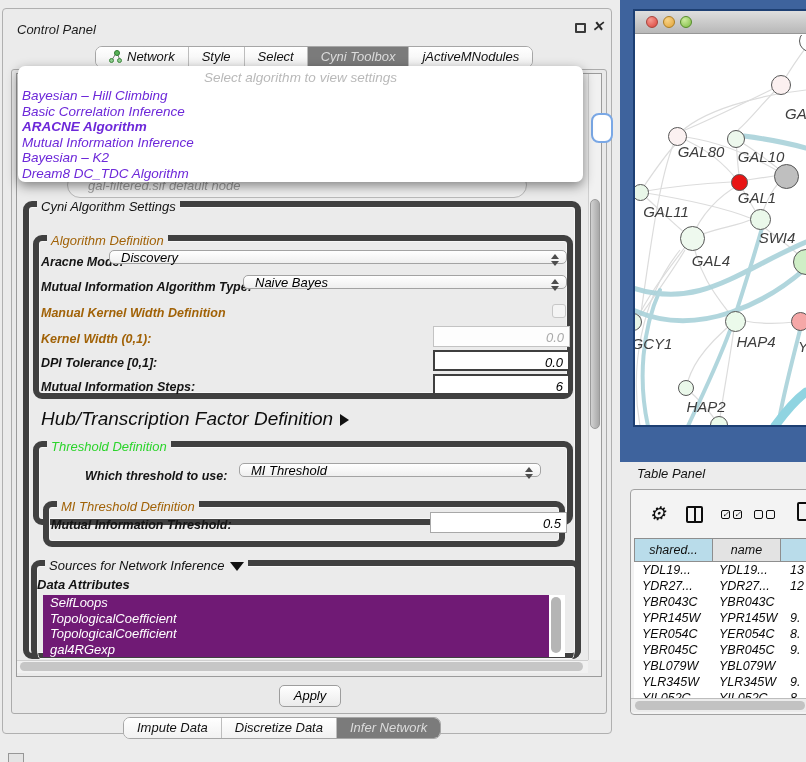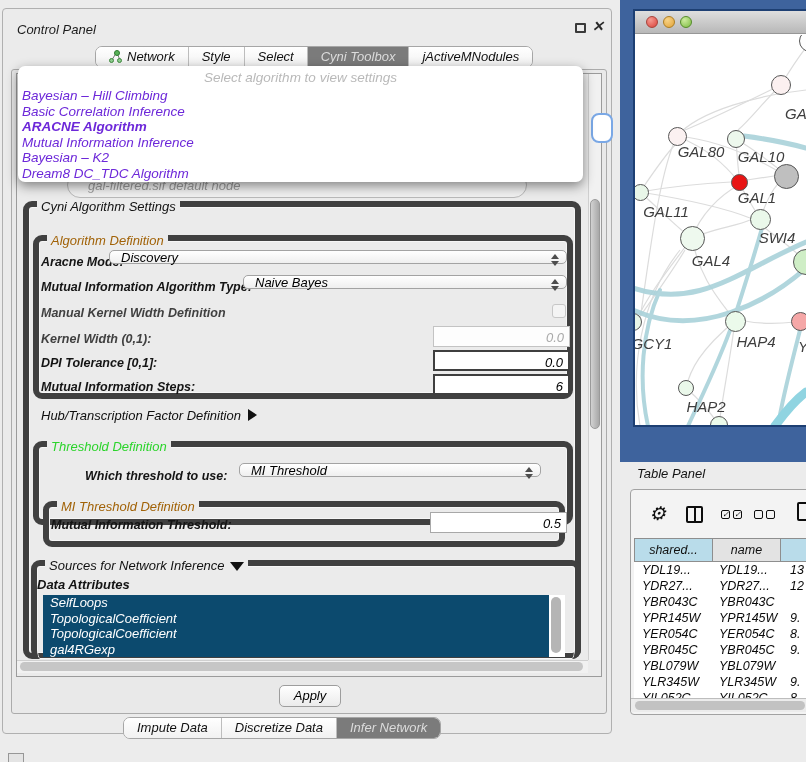--- a/index.html
+++ b/index.html
@@ -33,42 +33,42 @@
   .htrack { left:14px; top:651px; width:571px; height:13px; background:#f1f1f1; border-top:1px solid #cfcfcf; }
   .hthumb { left:17px; top:653px; width:563px; height:9px; border-radius:5px; background:#c6c6c6; }
 
   
   .fs { position:absolute; border:6px solid #404040; border-radius:9px; box-shadow:0 0 0 1px #f6f6f6 inset; }
   .fs-legend { position:absolute; top:-8px; left:8px; background:#ebebeb; padding:0 4px; font-size:13px; color:#111; white-space:nowrap; }
   .blue { color:#a16207; }
   .green { color:#2bd42b; }
 
   .lbl  { position:absolute; font-size:12.5px; font-weight:bold; color:#141414; white-space:nowrap; }
-  .lbl-dis { color:#404040; }
+  .lbl-dis { color:#a16207; }
 
   .combo { position:absolute; height:14px; background:linear-gradient(#ffffff,#efefef);
            border:1px solid #a3a3a3; border-radius:5px; font-size:13px; color:#000;
            display:flex; align-items:center; padding-left:11px; }
   .combo .arrows { position:absolute; right:7px; top:3px; display:flex; flex-direction:column; gap:2px; }
   .combo .arrows i { display:block; width:0; height:0; border-left:4px solid transparent; border-right:4px solid transparent; }
   .combo .arrows i.up { border-bottom:5px solid #4c4c4c; }
   .combo .arrows i.dn { border-top:5px solid #4c4c4c; }
 
   .field { position:absolute; width:137px; height:21px; background:#fff; border:1px solid #a8a8a8;
            font-size:13px; color:#000; text-align:right; padding:3px 5px 0 0; }
   .field.dark { border:2px solid #3f3f3f; }
   .field.dis  { background:#fdfdfd; border:1px solid #c3c3c3; color:#a9a9a9; }
 
   .chk-dis { position:absolute; width:14px; height:14px; border:1px solid #c7c7c7; border-radius:3px; background:#f4f4f4; }
 
   .tri-right { display:inline-block; width:0; height:0; border-top:6px solid transparent; border-bottom:6px solid transparent; border-left:9px solid #111; margin-left:7px; vertical-align:-1px; }
   .tri-down  { display:inline-block; width:0; height:0; border-left:7px solid transparent; border-right:7px solid transparent; border-top:9px solid #111; margin-left:5px; vertical-align:-1px; }
 
   .attr-list { left:40px; top:586px; width:522px; height:62px; background:#fff; overflow:hidden; }
-  .attr-item { height:15.5px; width:506px; background:#0c4a6e; color:#fff; font-size:13px; padding:0 4px 0 7px; line-height:15.5px; }
+  .attr-item { height:15.5px; width:506px; background:#701a75; color:#fff; font-size:13px; padding:0 4px 0 7px; line-height:15.5px; }
   .attr-sb   { position:absolute; left:508px; top:2px; width:10px; height:56px; border-radius:5px; background:#b5b5b5; }
 
   .apply { left:276px; top:676px; width:62px; height:22px; background:linear-gradient(#ffffff,#ebebeb);
            border:1px solid #9d9d9d; border-radius:5px; font-size:13px; text-align:center; line-height:20px; color:#000; }
 
   
   .ghost-combo { left:64px; top:163px; width:460px; height:26px; border-radius:13px; border:1px solid #b9b9b9;
                  background:#f0f0f0; z-index:5; font-size:13px; color:#9b9b9b; padding:5px 0 0 20px; }
   .ghost-focus { left:588px; top:104px; width:22px; height:30px; border-radius:8px; border:2px solid #7aa8e6; background:#fff; z-index:5; }
   .dropdown { left:15px; top:57px; width:565px; height:116px; background:#fff; border-radius:7px;
@@ -192,21 +192,21 @@
     </div>
     <div class="lbl lbl-dis" style="left:38px; top:297px;">Manual Kernel Width Definition</div>
     <div class="chk-dis" style="left:549px; top:295px;"></div>
     <div class="lbl lbl-dis" style="left:38px; top:323px;">Kernel Width (0,1):</div>
     <div class="field dis" style="left:430px; top:317px;">0.0</div>
     <div class="lbl" style="left:38px; top:347px;">DPI Tolerance [0,1]:</div>
     <div class="field dark" style="left:430px; top:341px;">0.0</div>
     <div class="lbl" style="left:38px; top:371px;">Mutual Information Steps:</div>
     <div class="field dark" style="left:430px; top:365px;">6</div>
 
-    <div class="abs" style="left:38px; top:399px; font-size:13px; color:#0e0e0e;">
+    <div class="abs" style="left:38px; top:399px; font-size:19px; color:#0e0e0e;">
       <span>Hub/Transcription Factor Definition</span><span class="tri-right"></span>
     </div>
 
     <div class="fs" style="left:30px; top:432px; width:540px; height:84px;">
       <span class="fs-legend green">Threshold Definition</span>
     </div>
     <div class="lbl" style="left:82px; top:460px;">Which threshold to use:</div>
     <div class="combo" style="left:236px; top:454px; width:302px;">
       <span>MI Threshold</span>
       <span class="arrows">

